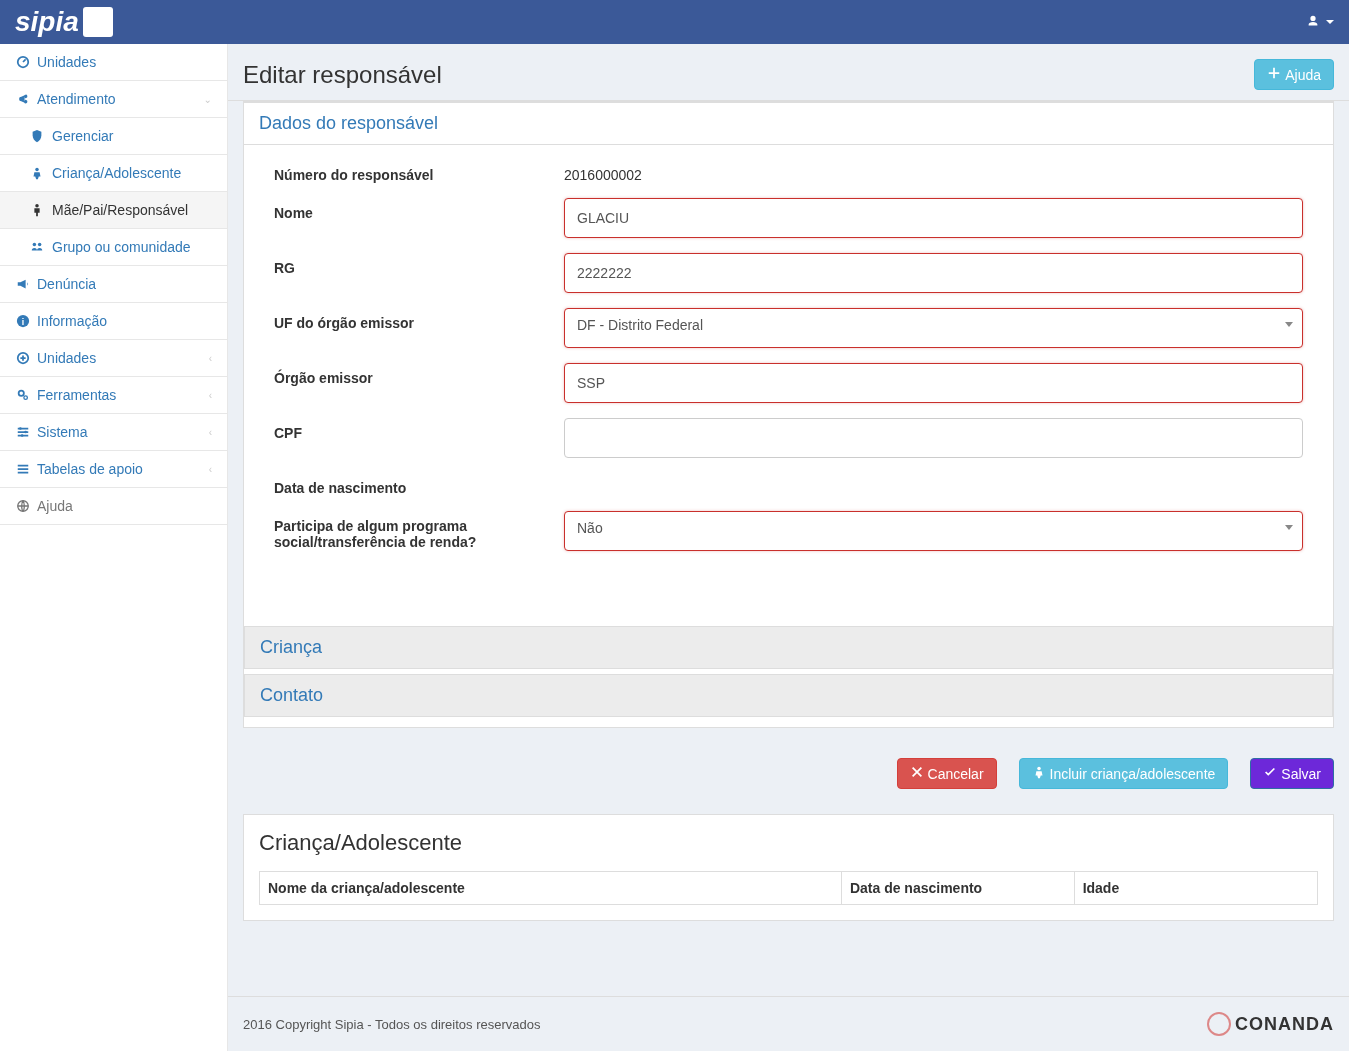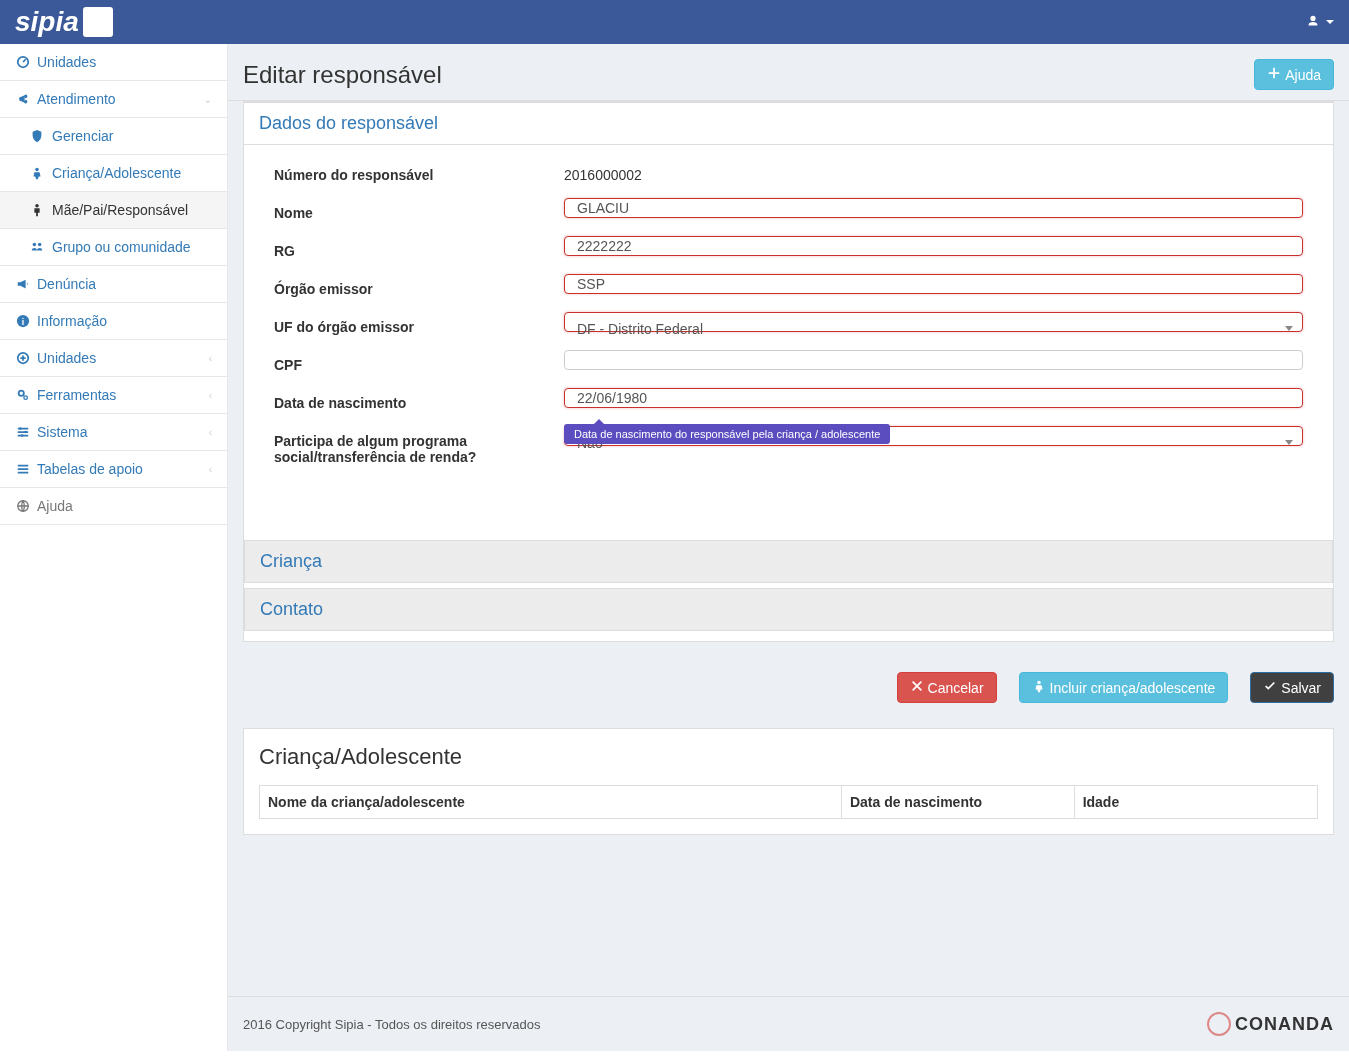--- a/index.html
+++ b/index.html
@@ -25,34 +25,34 @@
 .sidebar-subitem.active { background: #f5f5f5; color: #333; }
 .sidebar-subitem .icon { width: 16px; margin-right: 6px; display: inline-flex; }
 
 
 .main { flex: 1; background: #ecf0f5; display: flex; flex-direction: column; }
 .page-header { background: #ecf0f5; padding: 15px 15px 10px; display: flex; align-items: center; justify-content: space-between; border-bottom: 1px solid #ddd; }
 .page-title { font-size: 24px; font-weight: normal; color: #333; }
 .btn { display: inline-flex; align-items: center; gap: 4px; padding: 6px 12px; border-radius: 4px; border: 1px solid transparent; cursor: pointer; font-size: 14px; }
 .btn-info { background: #5bc0de; border-color: #46b8da; color: #fff; }
 .btn-danger { background: #d9534f; border-color: #d43f3a; color: #fff; }
-.btn-primary { background: #404040; border-color: #2e6da4; color: #fff; }
+.btn-primary { background: #6d28d9; border-color: #2e6da4; color: #fff; }
 
 .content-wrapper { padding: 0 15px 15px; flex: 1; }
 .panel { background: #fff; border: 1px solid #ddd; margin-bottom: 20px; }
 .panel-inner { padding: 15px; }
 
 .section-header { color: #337ab7; font-size: 18px; font-weight: normal; padding: 10px 15px; border-bottom: 1px solid #ddd; background: #fff; }
 .section-header.collapsed { background: #ececec; border: 1px solid #ddd; margin-top: 5px; cursor: pointer; }
 
 .form-row { display: flex; align-items: flex-start; margin-bottom: 15px; padding: 0 15px; }
 .form-label { width: 290px; font-weight: bold; padding-top: 7px; font-size: 14px; color: #333; }
 .form-control-wrap { flex: 1; position: relative; }
 .form-static { padding-top: 7px; color: #333; }
-.form-control { width: 100%; height: 20px; padding: 6px 12px; border: 1px solid #ccc; border-radius: 4px; font-size: 14px; color: #555; background: #fff; }
+.form-control { width: 100%; height: 40px; padding: 6px 12px; border: 1px solid #ccc; border-radius: 4px; font-size: 14px; color: #555; background: #fff; }
 .form-control.required { border: 1px solid #c9302c; box-shadow: 0 0 3px rgba(201,48,44,0.3); }
 .form-control.select { appearance: none; background: #fff; padding-right: 28px; }
 .select-wrap { position: relative; }
 .select-caret { position: absolute; right: 10px; top: 14px; width: 0; height: 0; border-left: 4px solid transparent; border-right: 4px solid transparent; border-top: 5px solid #888; pointer-events: none; }
 
 .tooltip { position: absolute; background: #5b4dbf; color: #fff; padding: 4px 10px; font-size: 11px; border-radius: 3px; top: 36px; left: 0; white-space: nowrap; z-index: 10; }
 .tooltip::before { content: ''; position: absolute; top: -5px; left: 30px; border-left: 5px solid transparent; border-right: 5px solid transparent; border-bottom: 5px solid #5b4dbf; }
 
 .panel-footer { padding: 10px 0; text-align: right; display: flex; gap: 22px; justify-content: flex-end; }
 
@@ -243,43 +243,39 @@
             <div class="form-label">Nome</div>
             <div class="form-control-wrap"><input class="form-control required" value="GLACIU" style=""></div>
           </div>
 
           <div class="form-row">
             <div class="form-label">RG</div>
             <div class="form-control-wrap"><input class="form-control required" value="2222222" style=""></div>
           </div>
 
           <div class="form-row">
-            <div class="form-label">Órgão emissor</div>
-            <div class="form-control-wrap"><input class="form-control required" value="SSP" style=""></div>
-          </div>
-
-          <div class="form-row">
             <div class="form-label">UF do órgão emissor</div>
             <div class="form-control-wrap select-wrap">
               <div class="form-control required select" style="line-height:20px;">DF - Distrito Federal</div>
               <span class="select-caret"></span>
             </div>
           </div>
 
           <div class="form-row">
+            <div class="form-label">Órgão emissor</div>
+            <div class="form-control-wrap"><input class="form-control required" value="SSP" style=""></div>
+          </div>
+
+          <div class="form-row">
             <div class="form-label">CPF</div>
             <div class="form-control-wrap"><input class="form-control" value="" style=""></div>
           </div>
 
           <div class="form-row">
             <div class="form-label">Data de nascimento</div>
-            <div class="form-control-wrap">
-              <input class="form-control required" value="22/06/1980" style="">
-              <div class="tooltip">Data de nascimento do responsável pela criança / adolescente</div>
-            </div>
           </div>
 
           <div class="form-row">
             <div class="form-label">Participa de algum programa social/transferência de renda?</div>
             <div class="form-control-wrap select-wrap">
               <div class="form-control required select" style="line-height:20px;">Não</div>
               <span class="select-caret"></span>
             </div>
           </div>
 

